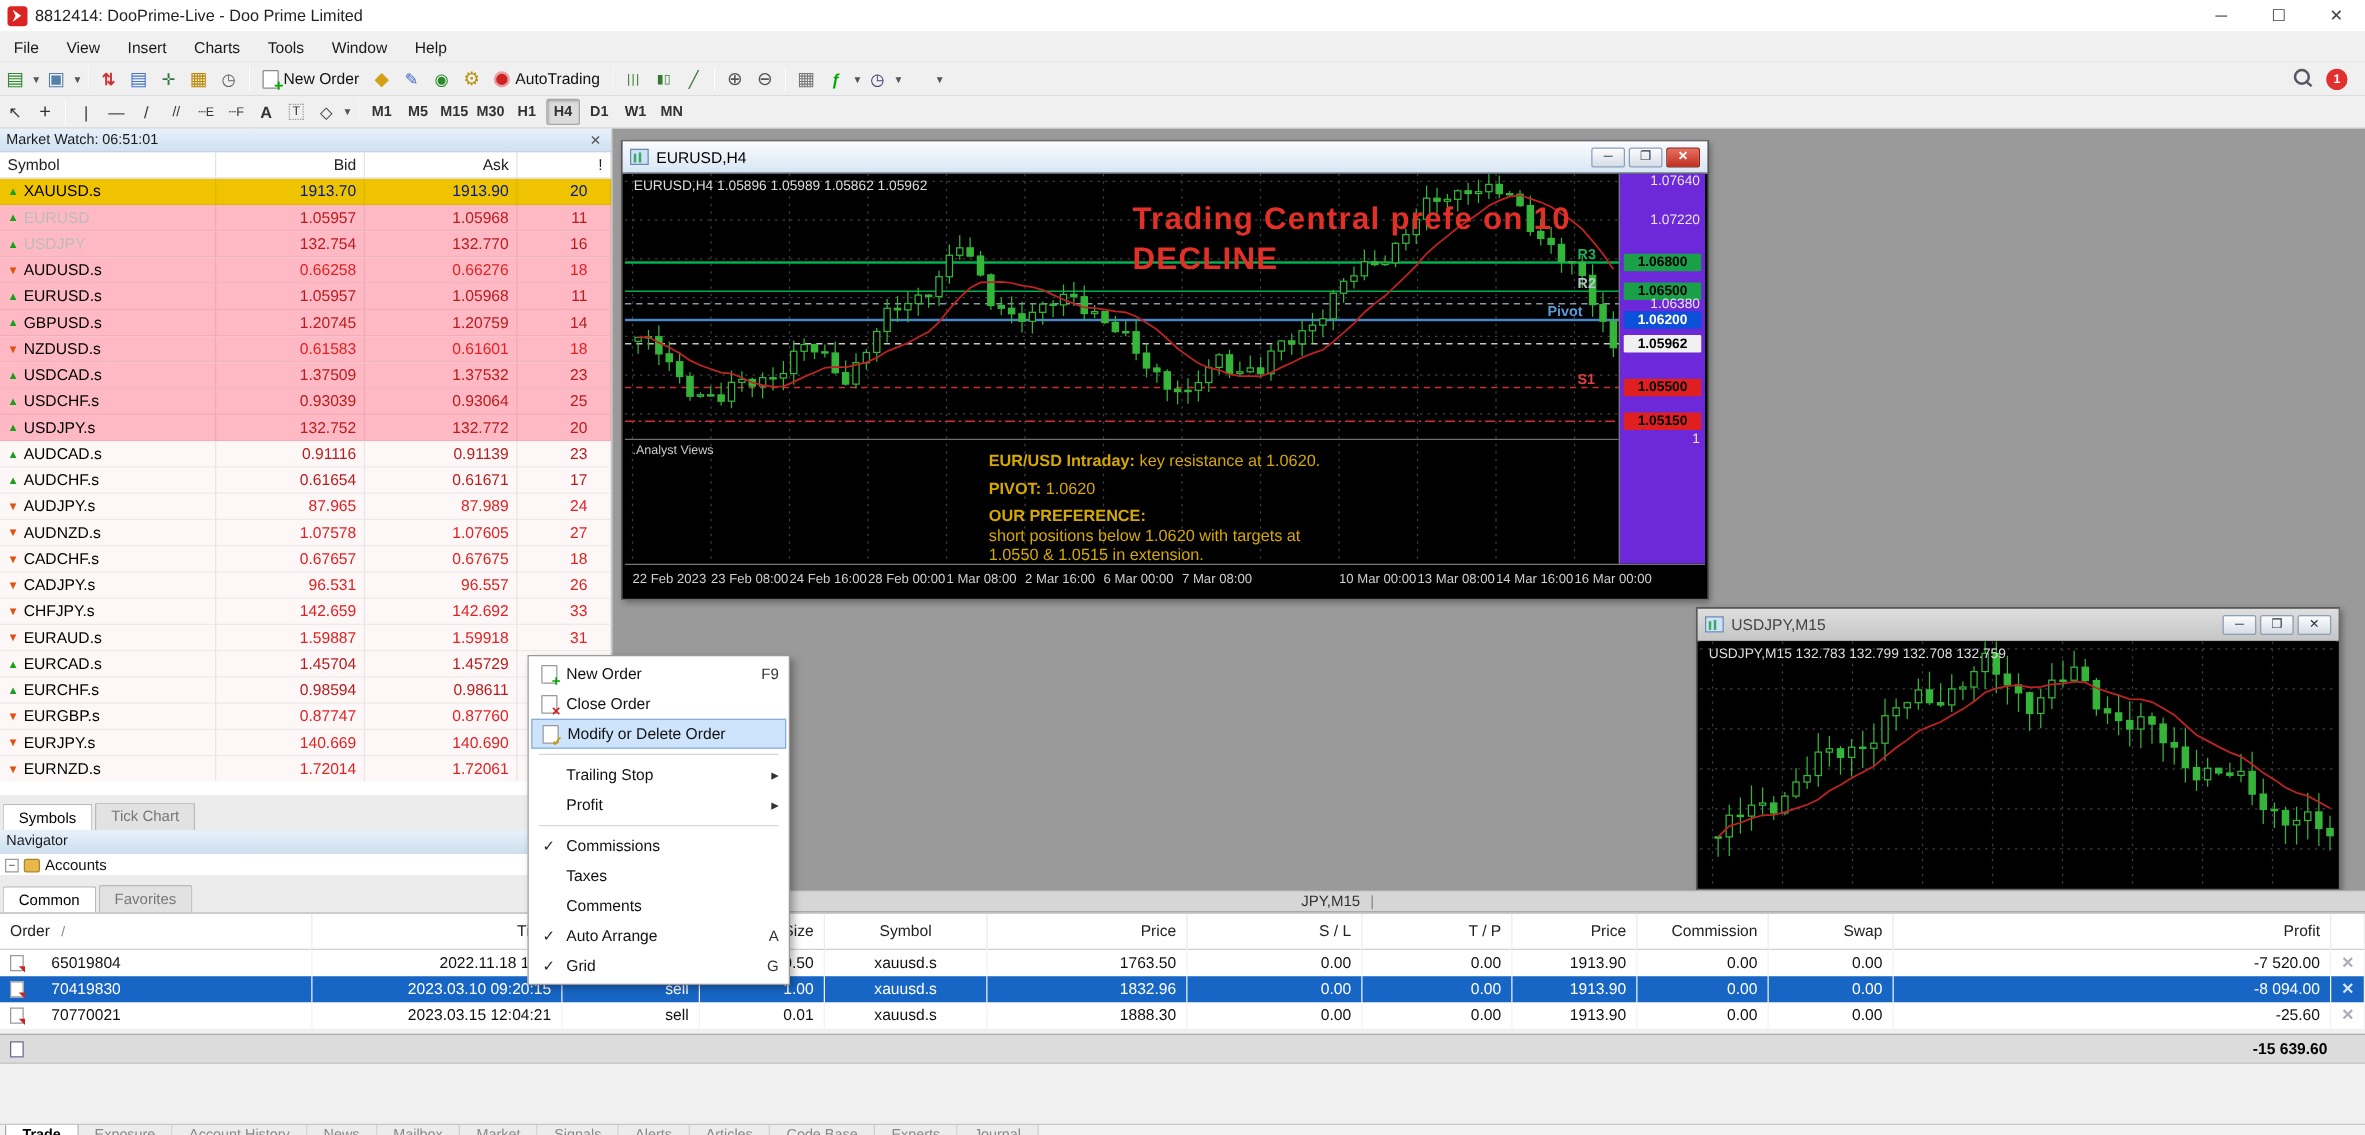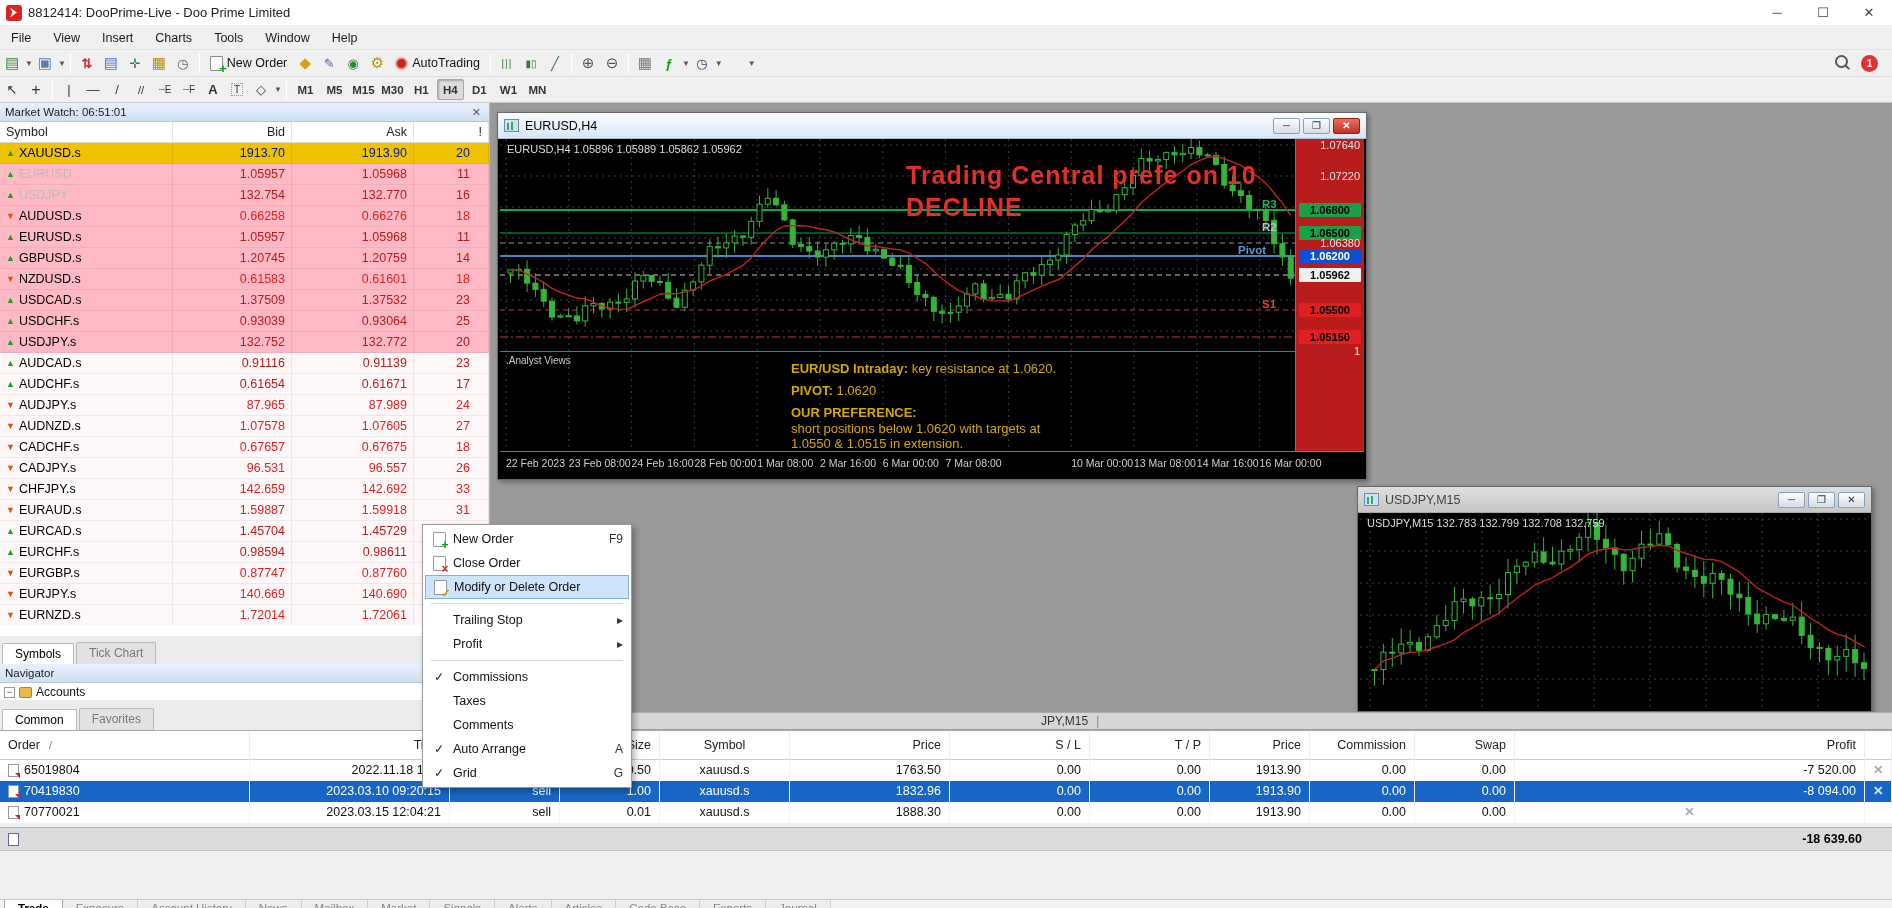--- a/index.html
+++ b/index.html
@@ -113,21 +113,21 @@
 .win-title.inactive{background:linear-gradient(#dedede,#c6c6c6);border-bottom:1px solid #a8a8a8;color:#444}
 .chart-ic{width:15px;height:13px;background:#cfe2f4;border:1px solid #6a8cb0;position:relative}
 .chart-ic::before{content:"";position:absolute;left:2px;top:3px;width:2px;height:7px;background:#3a6}
 .chart-ic::after{content:"";position:absolute;left:6px;top:2px;width:2px;height:8px;background:#3a6}
 .win-btns{margin-left:auto;display:flex;gap:3px}
 .wb{width:27px;height:16px;border:1px solid #8aa0b8;background:linear-gradient(#fdfdfd,#d5dde6);font-size:10px;line-height:14px;text-align:center;color:#234;border-radius:2px}
 .wb.close{background:linear-gradient(#e87060,#c03020);color:#fff;border-color:#902010;font-weight:bold}
 .chart-body{position:absolute;left:2px;right:2px;top:26px;bottom:2px;background:#000;overflow:hidden}
 .ohlc-info{position:absolute;left:7px;top:4px;font-size:11px;color:#ddd;white-space:nowrap}
 .overlay-red{position:absolute;color:#e23028;font-weight:bold;font-size:25px;letter-spacing:1px;white-space:nowrap}
-.paxis{position:absolute;right:0;top:0;width:69px;bottom:26px;border-left:1px solid #787878;background:#b91c1c}
+.paxis{position:absolute;right:0;top:0;width:69px;bottom:26px;border-left:1px solid #787878;background:#6d28d9}
 .plabel{position:absolute;right:4px;font-size:11px;color:#e6e6e6;transform:translateY(-50%);white-space:nowrap}
 .plabel.badge{left:3px;right:3px;text-align:center;border-radius:1px;padding:1px 0;color:#000;font-weight:bold}
 .plabel.green{background:#19a049}
 .plabel.blue{background:#0a50d8;color:#fff}
 .plabel.white{background:#f0f0f0}
 .plabel.red{background:#e02020}
 .lvl-label{position:absolute;font-size:11.5px;font-weight:bold;transform:translateY(-100%)}
 .sub-divider{position:absolute;left:0;right:69px;height:1px;background:#6f6f6f}
 .sub-label{position:absolute;font-size:10px;color:#ccc}
 .analyst{position:absolute;font-size:13px;color:#d5a800;white-space:nowrap}
@@ -152,21 +152,21 @@
 
 #terminal{left:0;top:730px;width:1892px;height:178px;background:#f0f0f0;border-top:1px solid #a8a8a8}
 .trow{display:grid;grid-template-columns:250px 200px 110px 100px 130px 160px 140px 120px 100px 105px 100px 1fr 27px;align-items:center}
 #t-header{height:29px;background:#fff;border-bottom:1px solid #cfcfcf;font-size:12.5px;color:#222}
 #t-header>div{padding:0 8px;height:29px;line-height:29px;border-right:1px solid #ececec;white-space:nowrap}
 .t-body-row{height:21px;background:#fff;font-size:12.5px}
 .t-body-row>div{padding:0 8px;height:21px;line-height:21px;border-right:1px solid #f2f2f2;white-space:nowrap;overflow:hidden}
 .t-body-row.selected{background:#1766c5;color:#fff}
 .al-r{text-align:right}
 .al-c{text-align:center}
-.ord-cell{display:flex;align-items:center;gap:5px}
+.ord-cell{display:flex;align-items:center;gap:22px}
 .ord-doc{width:11px;height:13px;background:#fff;border:1px solid #999;position:relative;flex:none}
 .ord-doc::after{content:"";position:absolute;right:-2px;bottom:-2px;border-left:5px solid transparent;border-top:5px solid #c22}
 .sort-mark{color:#888;font-size:11px;margin-left:6px}
 .row-x{color:#aab;font-weight:bold;text-align:center}
 .t-body-row.selected .row-x{color:#d7e6fa}
 #balance-row{position:absolute;left:0;top:96px;width:1892px;height:24px;background:#dcdcdc;border-top:1px solid #b0b0b0;border-bottom:1px solid #c4c4c4;
   display:flex;align-items:center;font-size:12.5px;font-weight:bold;color:#000;gap:20px;padding-left:8px}
 .bal-doc{width:11px;height:13px;background:#fff;border:1px solid #668;position:relative;flex:none}
 #balance-profit{margin-left:auto;padding-right:30px}
 
@@ -1020,26 +1020,27 @@
           <div class="al-r">2023.03.15 12:04:21</div>
           <div class="al-r">sell</div>
           <div class="al-r">0.01</div>
           <div class="al-c">xauusd.s</div>
           <div class="al-r">1888.30</div>
           <div class="al-r">0.00</div>
           <div class="al-r">0.00</div>
           <div class="al-r">1913.90</div>
           <div class="al-r">0.00</div>
           <div class="al-r">0.00</div>
+          <div class="al-r">-25.60</div>
           <div class="row-x">✕</div>
         </div>
       </div>
     <div id="balance-row">
       <span class="bal-doc"></span>
-      <span id="balance-profit">-18 639.60</span>
+      <span id="balance-profit">-15 639.60</span>
     </div>
   </div>
 
   <div id="bottom-tabs" class="abs">
     <div id="bottom-tabs-inner">
         <div class="btab active">Trade</div>
         <div class="btab">Exposure</div>
         <div class="btab">Account History</div>
         <div class="btab">News</div>
         <div class="btab">Mailbox</div>

